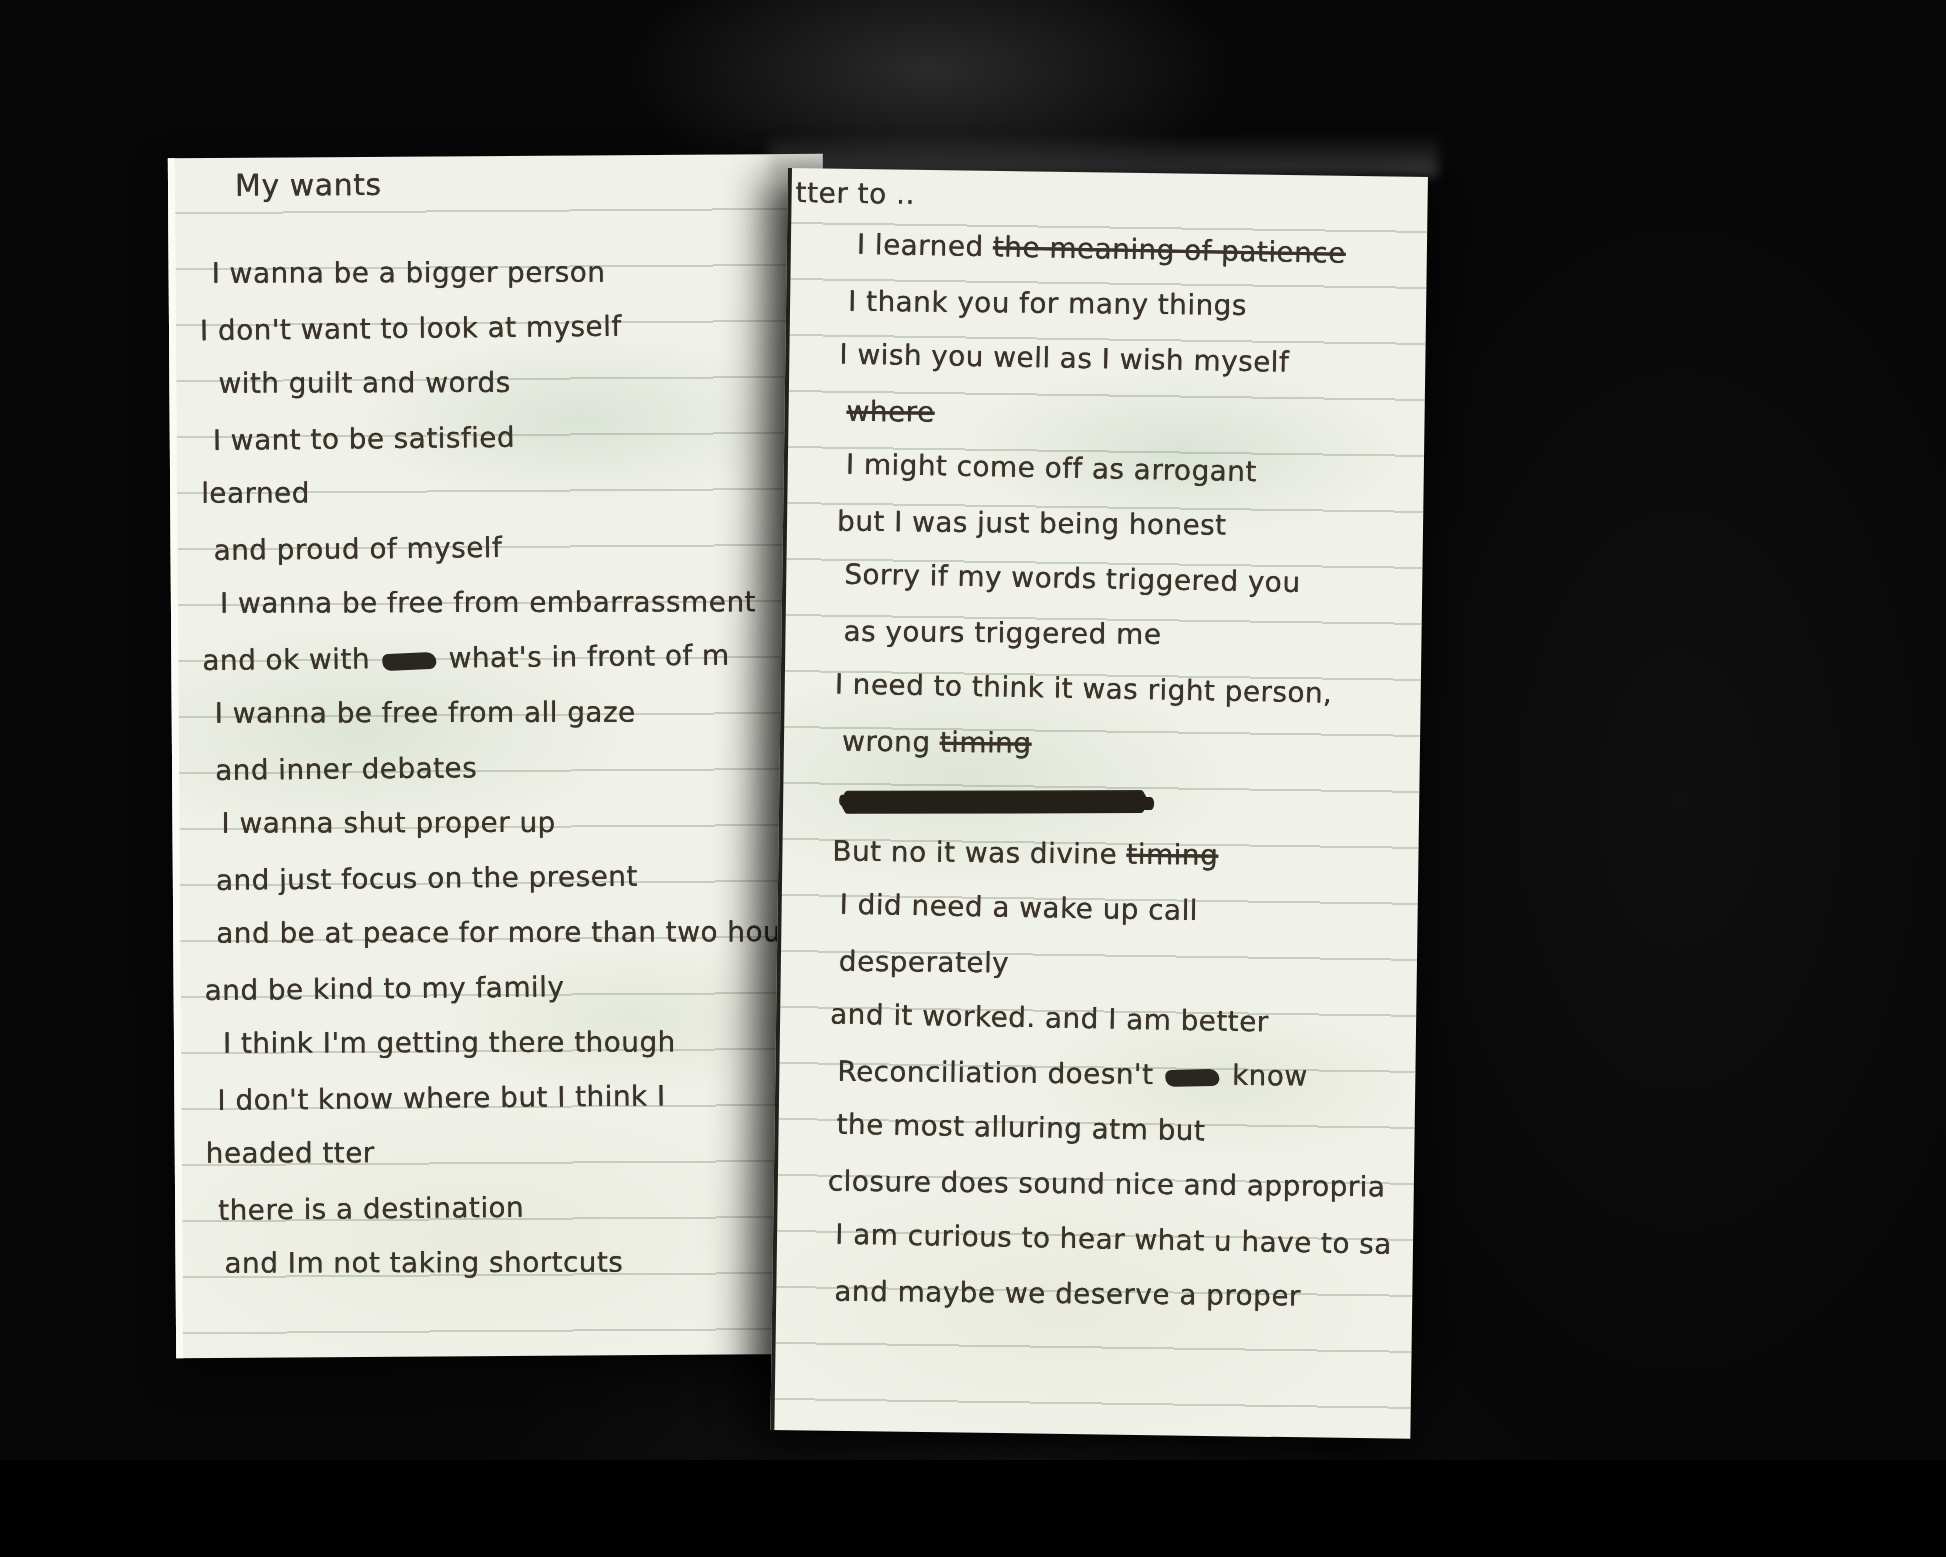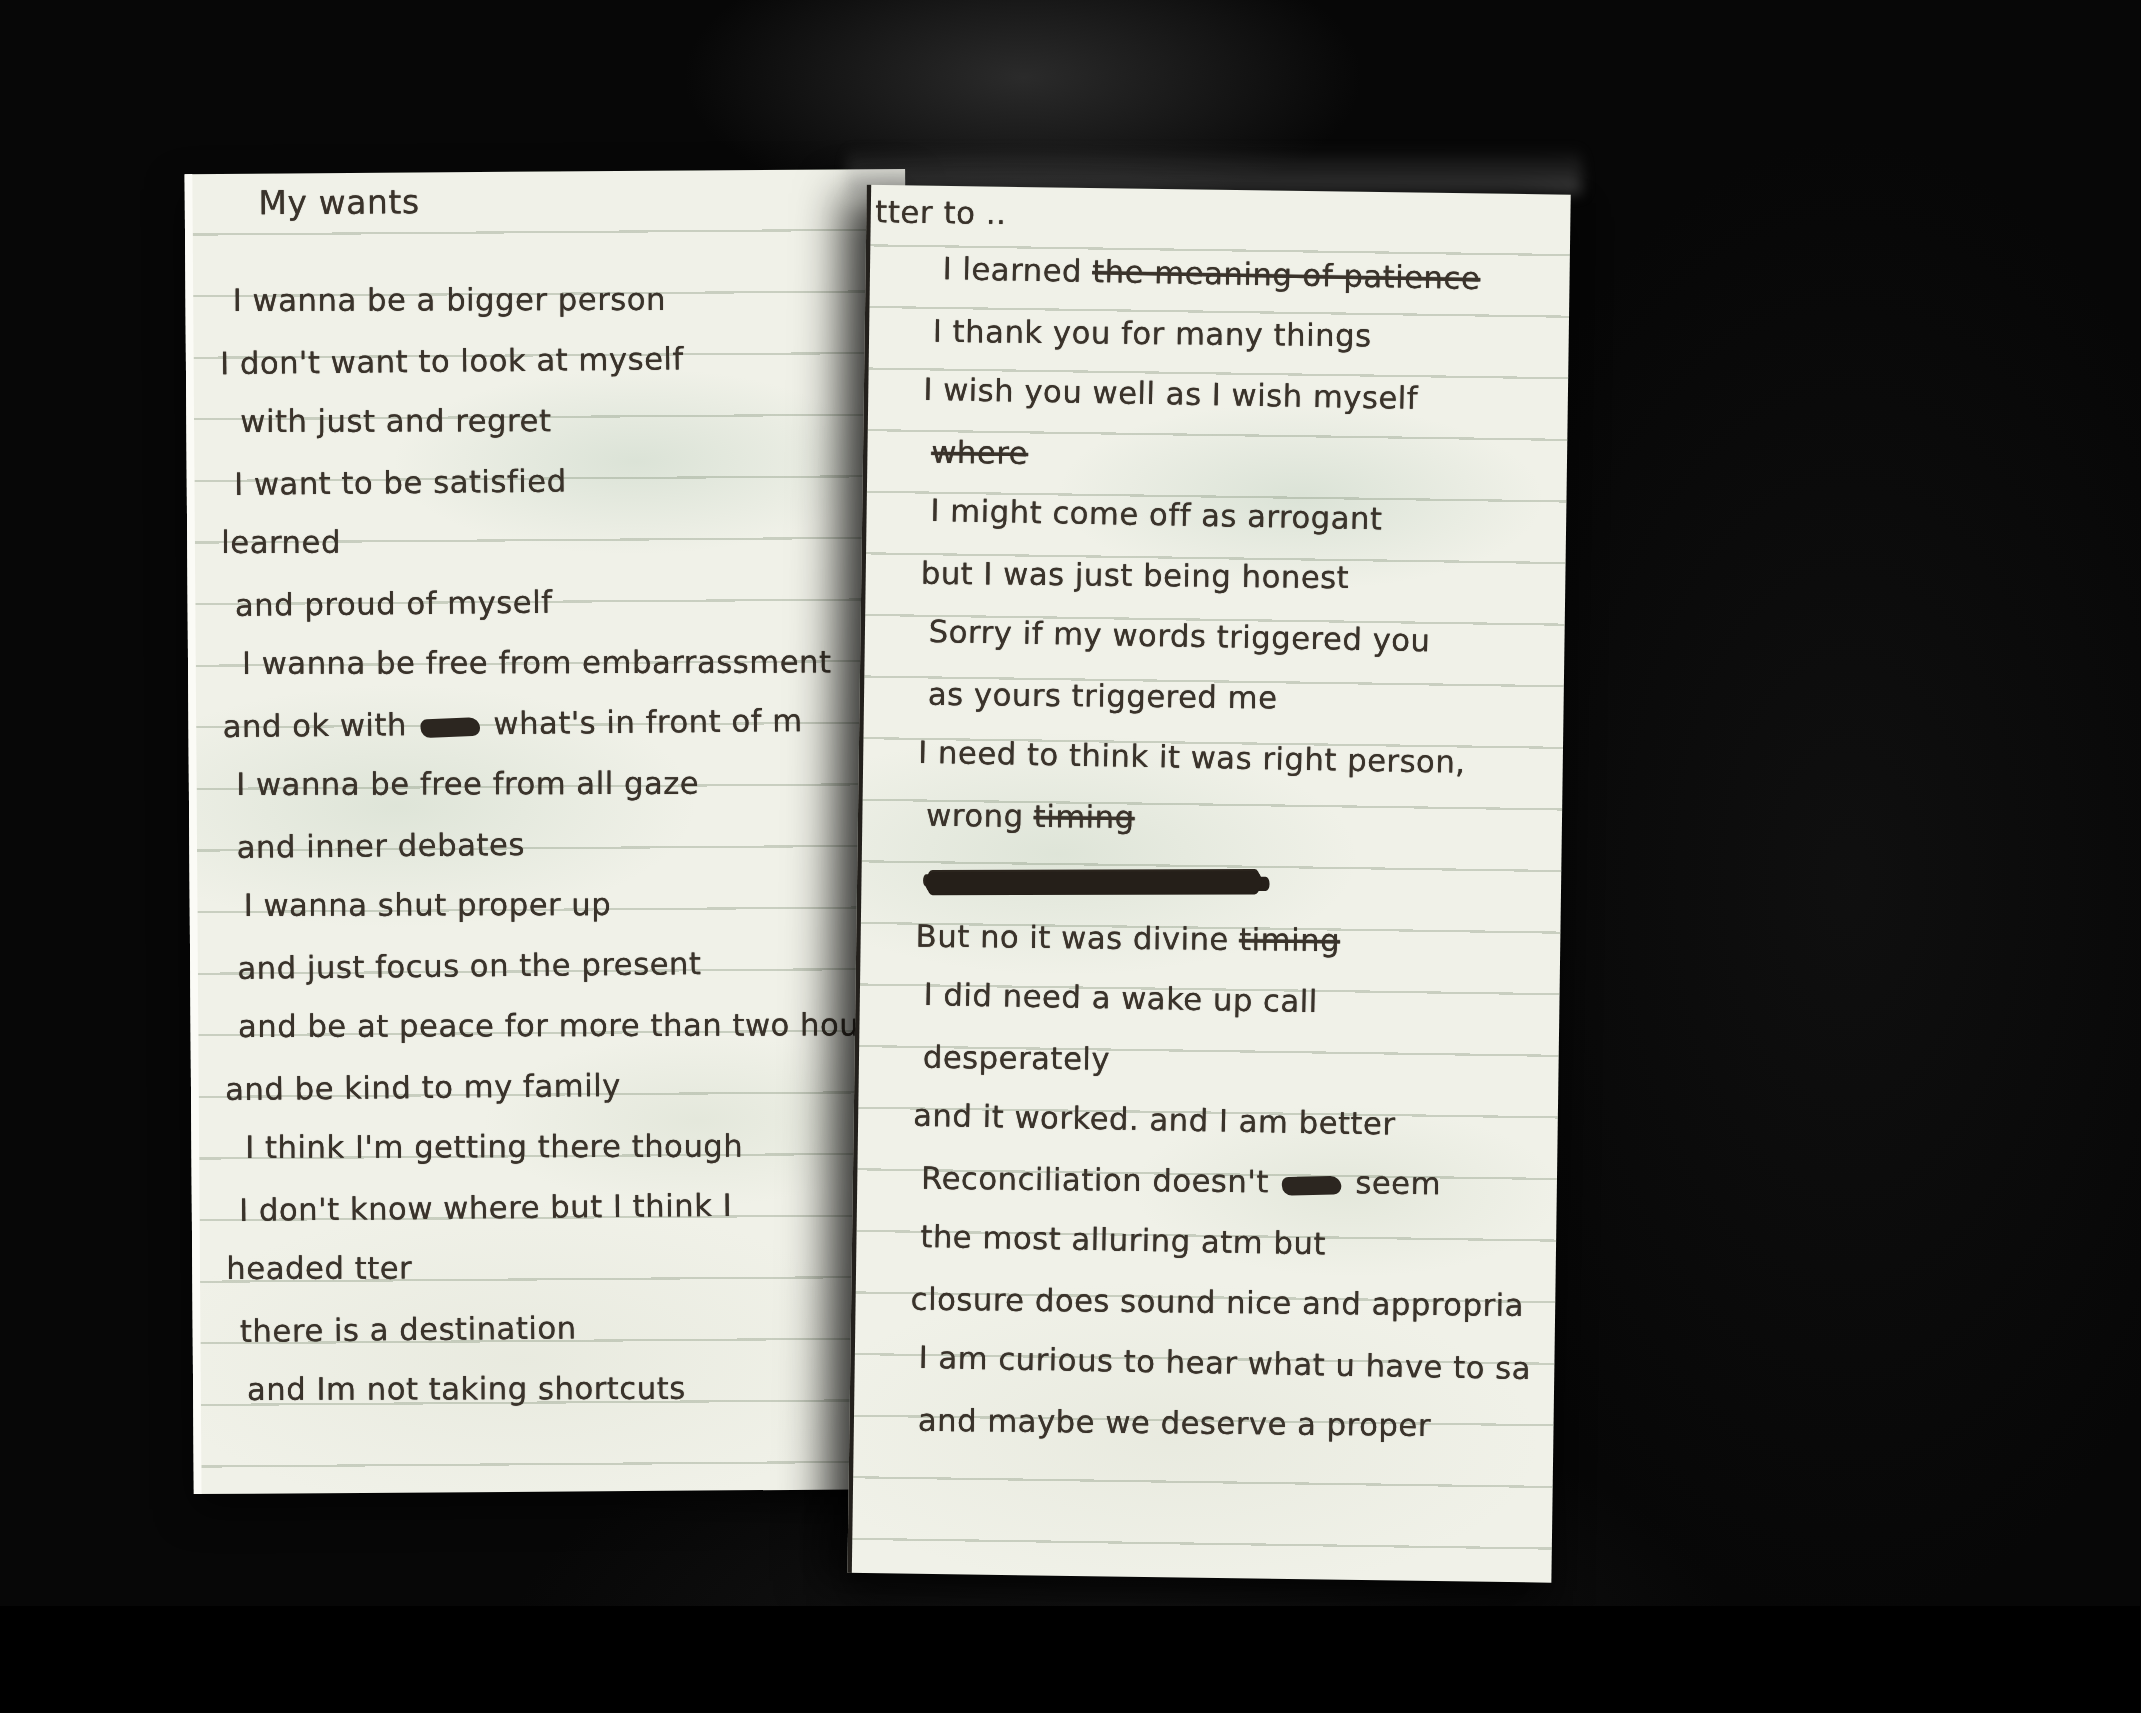--- a/index.html
+++ b/index.html
@@ -91,21 +91,21 @@
 </head>
 <body>
 
 <div class="scene">
 
   <div class="page left-page">
     <div class="page-header">My wants</div>
     <div class="lines" id="left-lines">
         <div class="hw-line"><span>I wanna be a bigger person</span></div>
         <div class="hw-line"><span>I don't want to look at myself</span></div>
-        <div class="hw-line"><span>with just and regret</span></div>
+        <div class="hw-line"><span>with guilt and words</span></div>
         <div class="hw-line"><span>I want to be satisfied</span></div>
         <div class="hw-line"><span>learned</span></div>
         <div class="hw-line"><span>and proud of myself</span></div>
         <div class="hw-line"><span>I wanna be free from embarrassment</span></div>
         <div class="hw-line"><span>and ok with </span><span class="blot"></span><span> what's in front of m</span></div>
         <div class="hw-line"><span>I wanna be free from all gaze</span></div>
         <div class="hw-line"><span>and inner debates</span></div>
         <div class="hw-line"><span>I wanna shut proper up</span></div>
         <div class="hw-line"><span>and just focus on the present</span></div>
         <div class="hw-line"><span>and be at peace for more than two hou</span></div>
@@ -131,21 +131,21 @@
         <div class="hw-line"><span>but I was just being honest</span></div>
         <div class="hw-line"><span>Sorry if my words triggered you</span></div>
         <div class="hw-line"><span>as yours triggered me</span></div>
         <div class="hw-line"><span>I need to think it was right person,</span></div>
         <div class="hw-line"><span>wrong </span><span class="strike">timing</span></div>
         <div class="hw-line"><span class="scribble"></span></div>
         <div class="hw-line"><span>But no it was divine </span><span class="strike">timing</span></div>
         <div class="hw-line"><span>I did need a wake up call</span></div>
         <div class="hw-line"><span>desperately</span></div>
         <div class="hw-line"><span>and it worked. and I am better</span></div>
-        <div class="hw-line"><span>Reconciliation doesn't </span><span class="blot"></span><span> seem</span></div>
+        <div class="hw-line"><span>Reconciliation doesn't </span><span class="blot"></span><span> know</span></div>
         <div class="hw-line"><span>the most alluring atm but</span></div>
         <div class="hw-line"><span>closure does sound nice and appropria</span></div>
         <div class="hw-line"><span>I am curious to hear what u have to sa</span></div>
         <div class="hw-line"><span>and maybe we deserve a proper</span></div>
       </div>
   </div>
 
 </div>
 
 </body></html>

